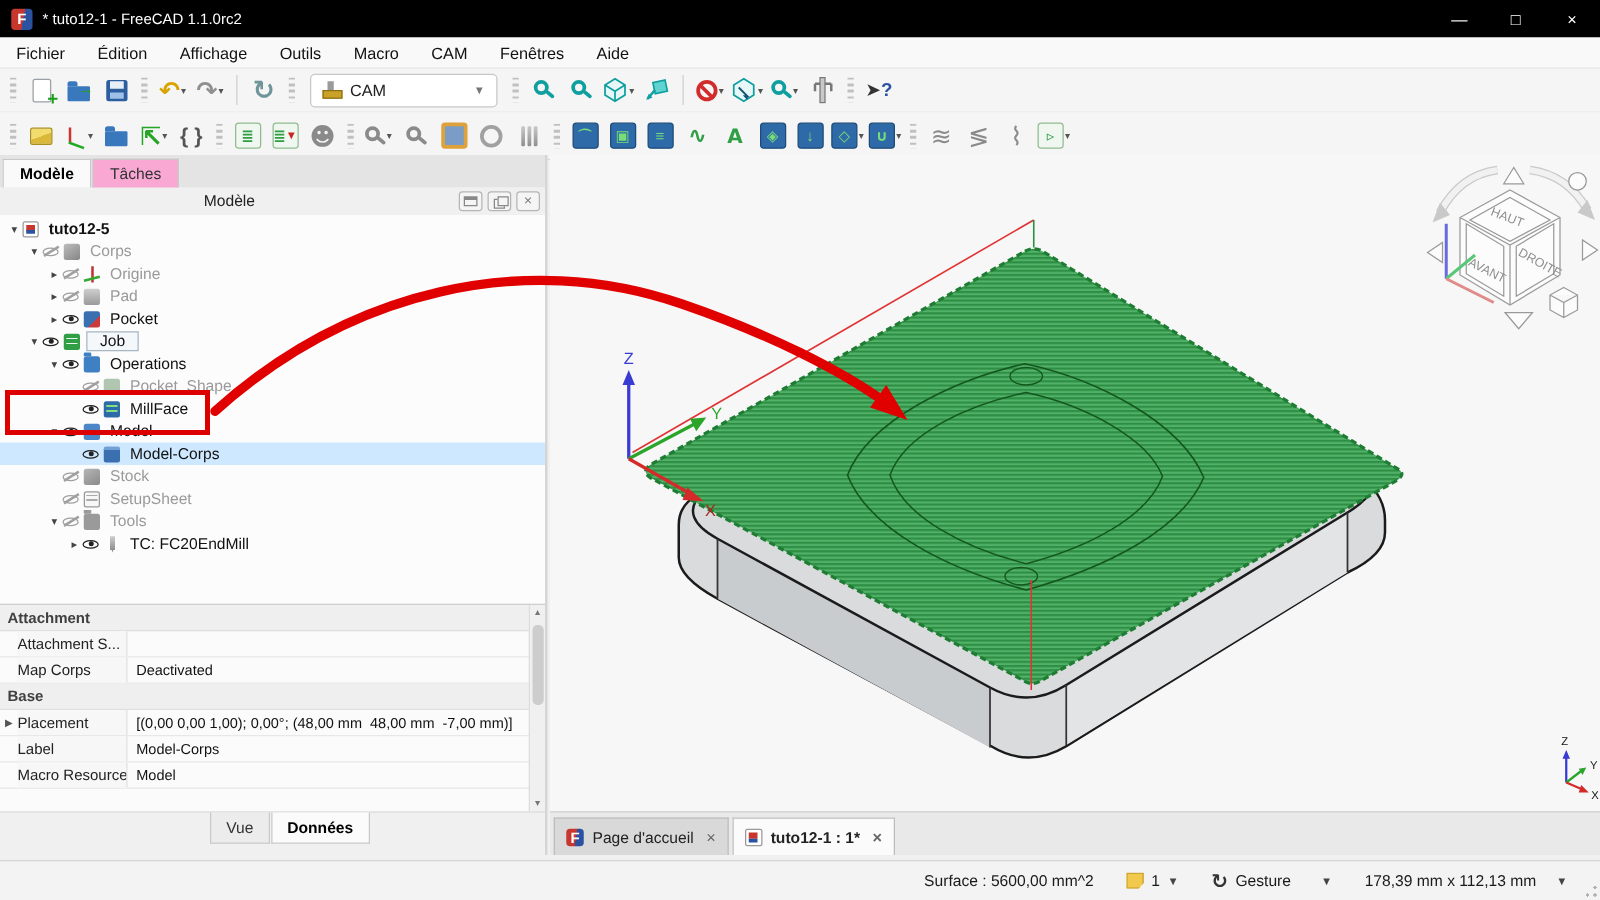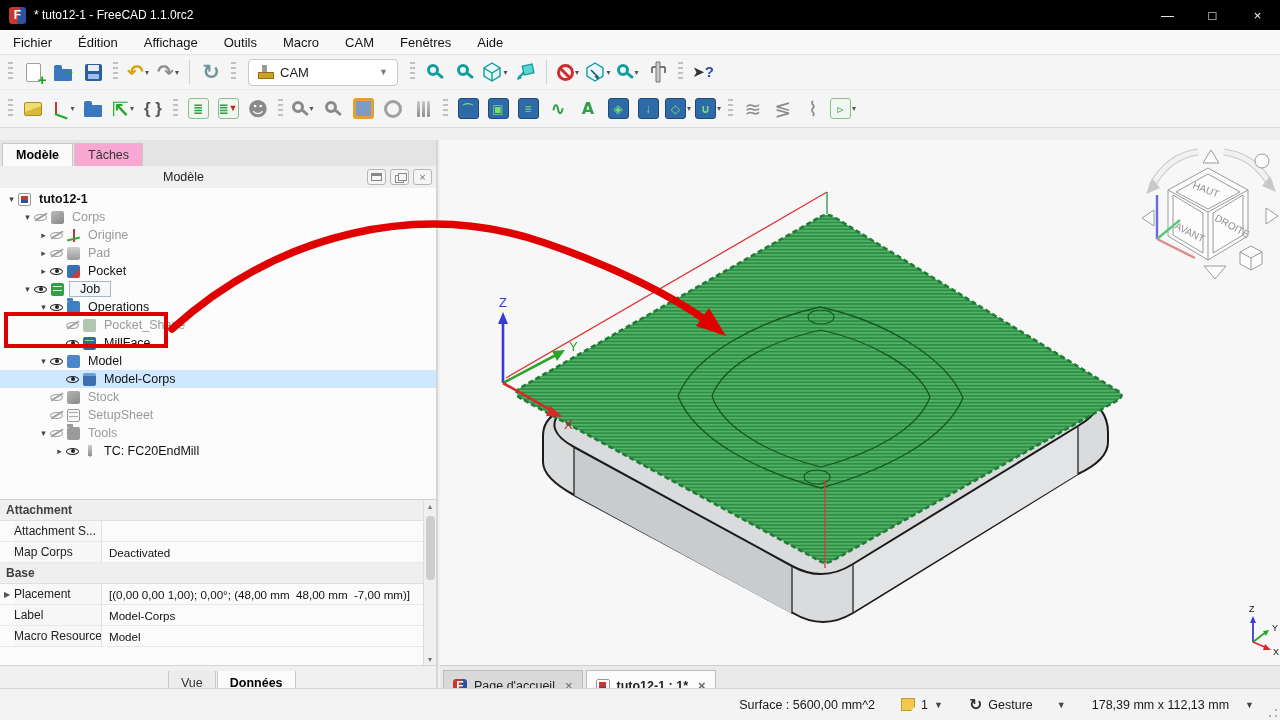--- a/index.html
+++ b/index.html
@@ -52,21 +52,21 @@
   .axis-ic i{position:absolute;left:4px;top:1px;width:2px;height:12px;background:#c33}
   .axis-ic em{position:absolute;left:4px;top:12px;width:13px;height:2px;background:#2a2;transform:rotate(20deg);transform-origin:left}
   .cursor-help{font-size:15px;color:#333;font-weight:bold}
   .cursor-help::after{content:"?";color:#2a52a0;font-size:15px}
   .wb-combo{display:flex;align-items:center;gap:7px;height:27px;background:#fff;border:1px solid #c8c8c8;border-radius:4px;padding:0 9px;margin:0 6px;width:150px;font-size:13px;color:#222}
   .wb-mill{width:15px;height:14px;position:relative}
   .wb-mill::before{content:"";position:absolute;left:4px;top:0;width:5px;height:9px;background:#9a9a9a}
   .wb-mill::after{content:"";position:absolute;left:0;bottom:0;width:14px;height:5px;background:#c9a227;border:1px solid #8f6f14}
   .wb-caret{margin-left:auto;color:#777;font-size:9px}
   
-  .main{position:absolute;left:0;top:140px;width:1280px;height:560px}
+  .main{position:absolute;left:0;top:124px;width:1280px;height:560px}
   .left-panel{position:absolute;left:0;top:0;width:438px;height:560px;background:#f0f0f0;border-right:2px solid #d5d5d5}
   
   .cv-tabs{height:26px;display:flex;align-items:flex-end;background:#e4e4e4;padding-left:2px;gap:1px}
   .cv-tab{padding:4px 13px;font-size:12.5px;border:1px solid #c9c9c9;border-bottom:none;background:#f9a8d4;color:#333}
   .cv-tab.active{background:#fafafa;font-weight:bold;color:#000}
   .cv-header{height:22px;display:flex;align-items:center;background:#f0f0f0;font-size:12.5px;color:#222}
   .cv-title{flex:1;text-align:center}
   .hbtn{width:19px;height:16px;border:1px solid #b5b5b5;border-radius:3px;background:#f5f5f5;margin-right:4px;position:relative;display:flex;align-items:center;justify-content:center;color:#777;font-size:11px}
   .hbtn.dock::before{content:"";position:absolute;inset:3px;border:1px solid #888;border-top:3px solid #888}
   .hbtn.float::before{content:"";position:absolute;left:4px;top:5px;width:7px;height:6px;border:1px solid #888}
@@ -115,21 +115,21 @@
   .props{height:166px;background:#fbfbfb;border-top:1px solid #cfcfcf;position:relative;overflow:hidden;font-size:12px}
   .pgroup{height:21px;line-height:21px;background:#efefef;border-bottom:1px solid #e0e0e0;font-weight:bold;padding-left:6px;color:#404040}
   .prow{height:21px;display:flex;border-bottom:1px solid #e8e8e8}
   .pexp{width:14px;font-size:8px;color:#555;display:flex;align-items:center;justify-content:center}
   .plabel{width:88px;display:flex;align-items:center;color:#222;background:#f7f7f7;border-right:1px solid #e2e2e2;overflow:hidden;white-space:nowrap}
   .pvalue{flex:1;display:flex;align-items:center;padding-left:7px;color:#111;white-space:pre;overflow:hidden;font-size:11.6px}
   .pscroll{position:absolute;right:0;top:0;width:13px;height:100%;background:#f0f0f0;border-left:1px solid #ddd;display:flex;flex-direction:column;align-items:center;font-size:7px;color:#777}
   .pscroll .sthumb{width:9px;height:64px;background:#cdcdcd;border-radius:4px;margin-top:4px}
   .pscroll .sarr{height:12px;display:flex;align-items:center}
   .pscroll .sarr.down{margin-top:auto}
-  .prop-tabs{height:35px;background:#f0f0f0;border-top:1px solid #d5d5d5;display:flex;align-items:center;padding-left:168px;gap:1px}
+  .prop-tabs{height:35px;background:#f0f0f0;border-top:1px solid #d5d5d5;display:flex;align-items:flex-start;padding-left:168px;gap:1px}
   .ptab{padding:5px 12px;font-size:12.5px;border:1px solid #c9c9c9;border-top:none;background:#ececec;color:#333}
   .ptab.active{background:#fbfbfb;font-weight:bold;color:#000}
   
   .right-panel{position:absolute;left:440px;top:0;width:840px;height:560px}
   .vp{position:absolute;left:0;top:0;width:840px;height:525px;background:#f7f7f8}
   .doc-tabs{position:absolute;left:0;top:525px;width:840px;height:35px;background:#e9e9e9;border-top:1px solid #cfcfcf;display:flex;align-items:flex-end;padding-left:3px;gap:3px}
   .dtab{height:30px;display:flex;align-items:center;gap:7px;padding:0 9px;font-size:12.5px;border:1px solid #bdbdbd;border-bottom:none;background:#d9d9d9;color:#222}
   .dtab.active{background:#fbfbfb;font-weight:bold}
   .dtab .close{color:#666;font-size:13px;margin-left:3px}
   .dtab-ic{width:14px;height:14px}
@@ -362,21 +362,21 @@
         <span class="cv-title">Modèle</span>
         <span class="hbtn dock"></span>
         <span class="hbtn float"></span>
         <span class="hbtn">×</span>
       </div>
 
       <div class="tree">
         <div class="trow d0">
           <span class="exp">▾</span>
           <span class="ti ti-doc"></span>
-          <span class="tlabel bold">tuto12-1</span>
+          <span class="tlabel bold">tuto12-5</span>
         </div>
         <div class="trow d1">
           <span class="exp">▾</span>
           <span class="eye off"></span>
           <span class="ti ti-body"></span>
           <span class="tlabel muted">Corps</span>
         </div>
         <div class="trow d2">
           <span class="exp">▸</span>
           <span class="eye off"></span>

